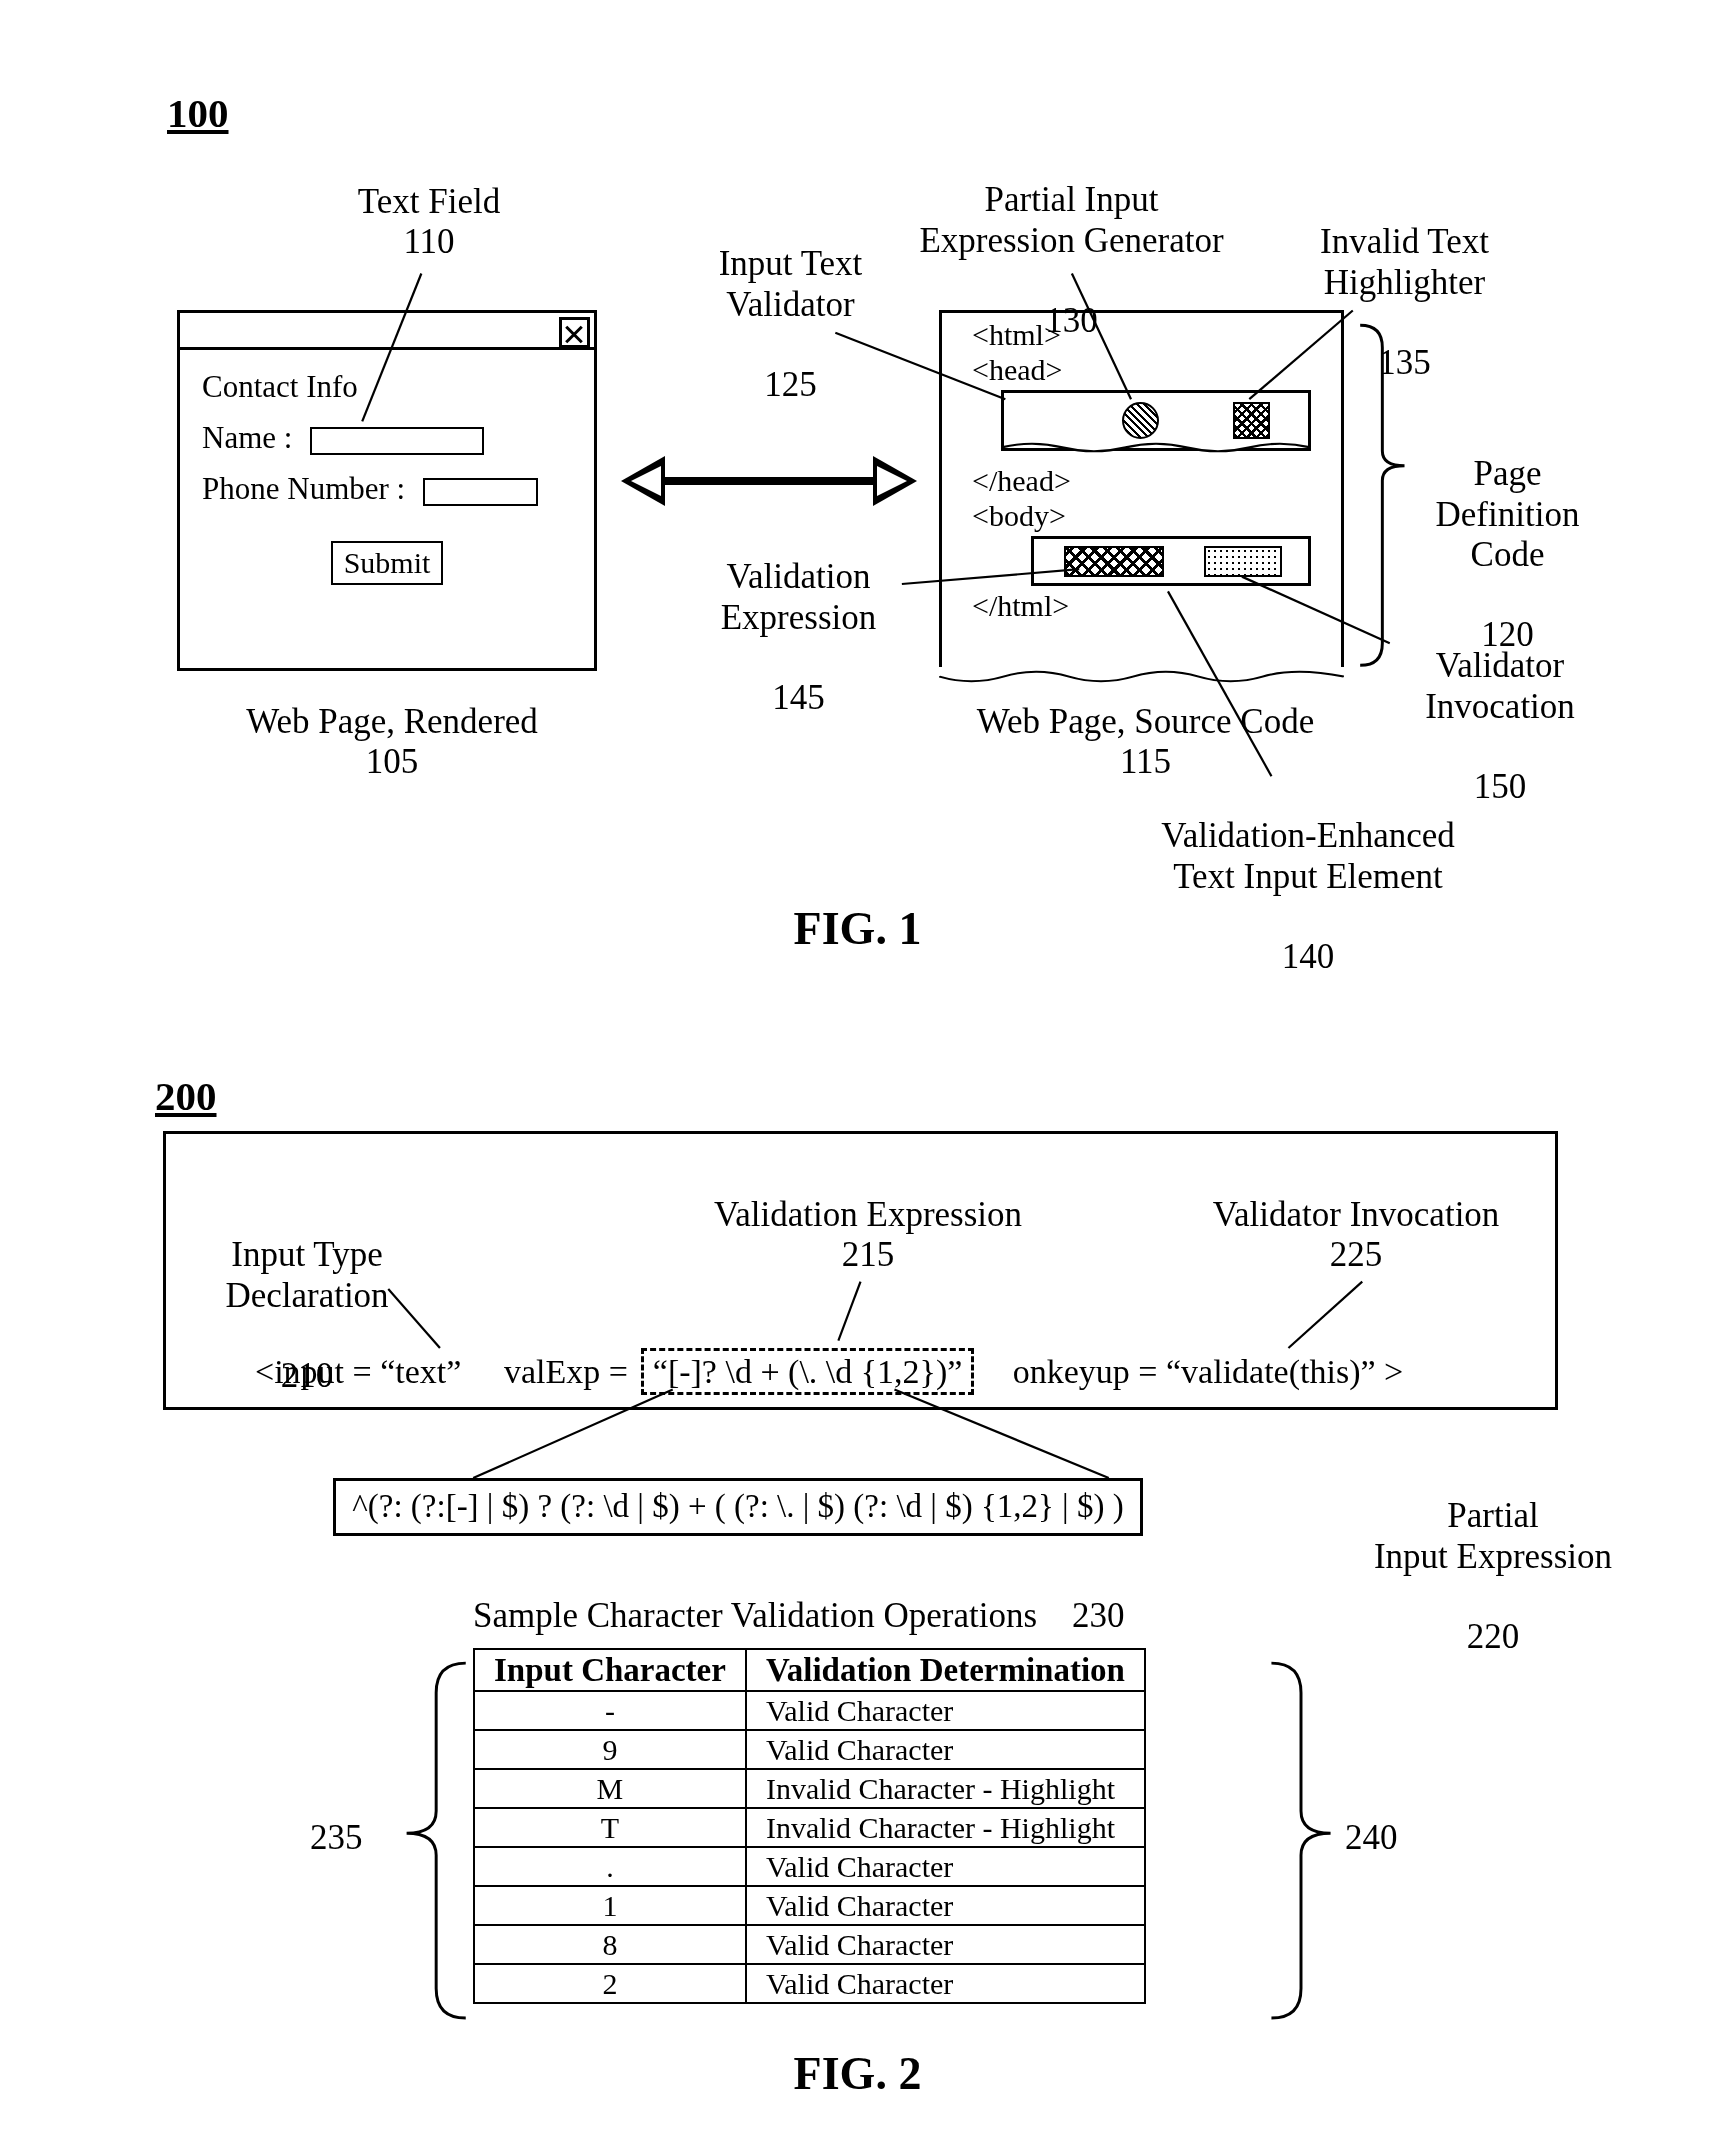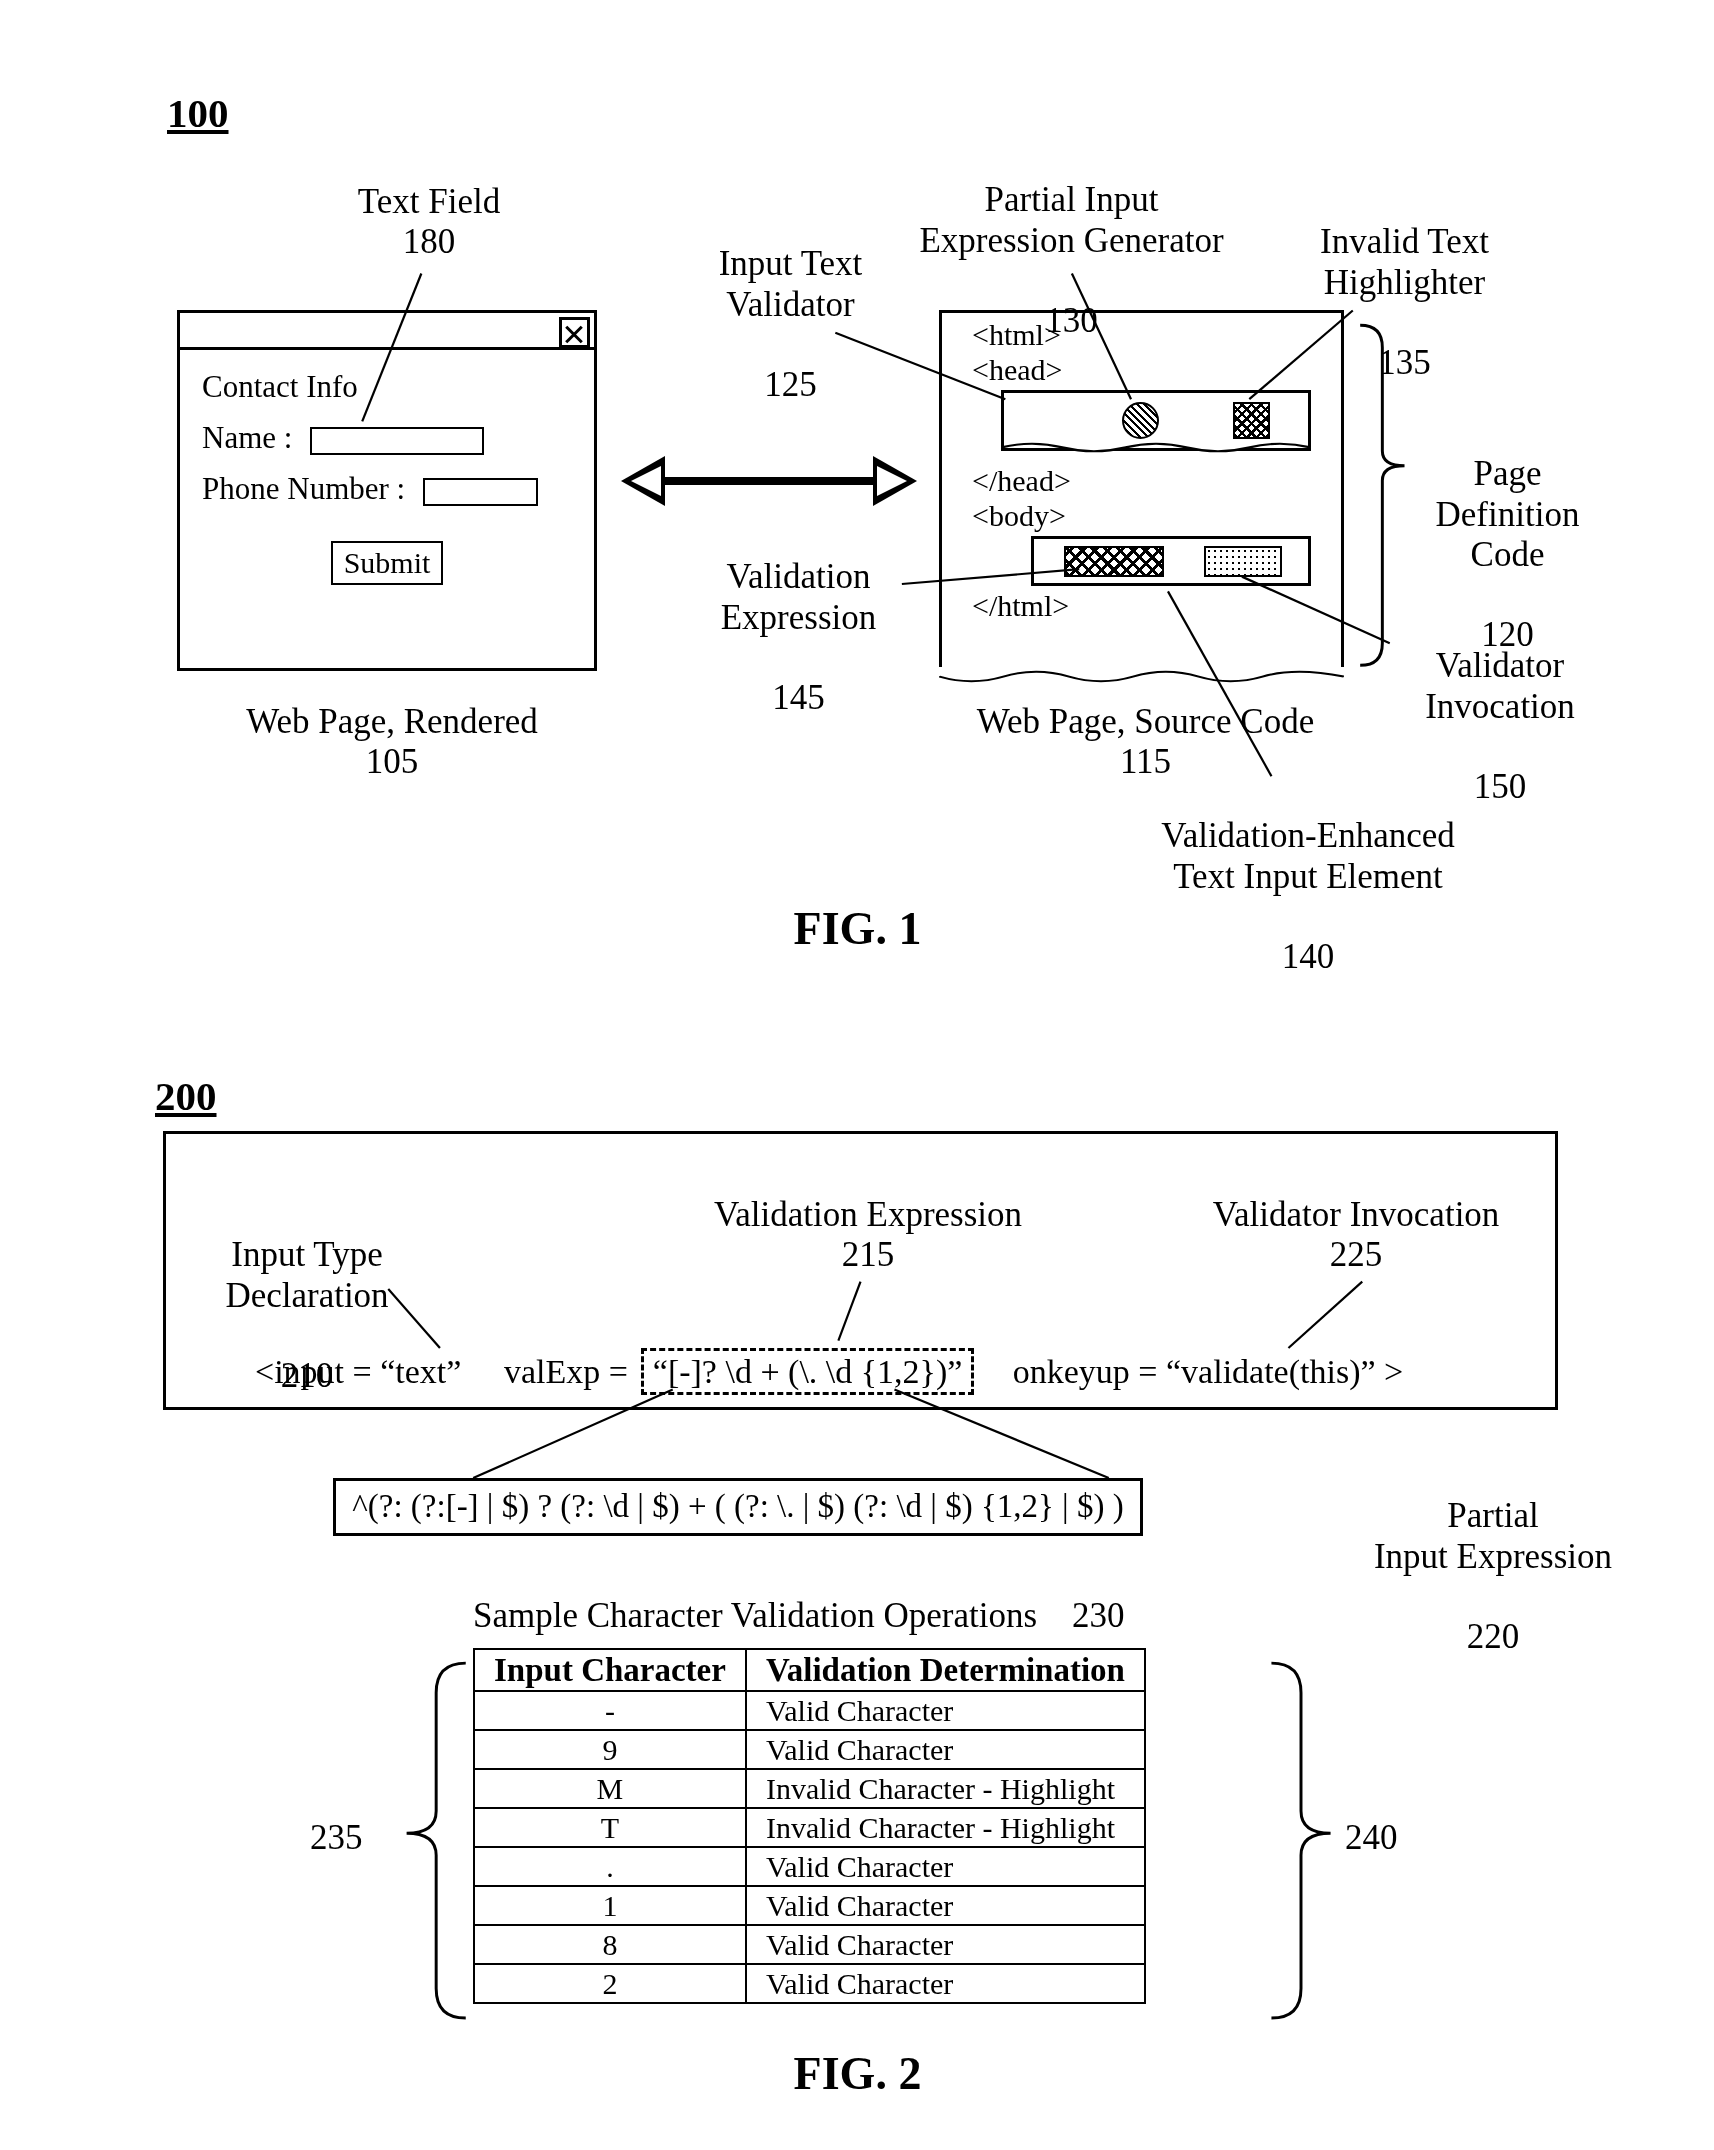--- a/index.html
+++ b/index.html
@@ -58,21 +58,21 @@
 </style>
 </head>
 <body>
 
 <div class="page">
 
   <div class="abs ref u" style="left:167px;top:89px;text-align:right;">100</div>
 
   <div class="abs lbl center" style="left:333px;top:182px;width:192px;">
     <span>Text Field</span><br>
-    <span>180</span>
+    <span>110</span>
   </div>
 
   <div class="abs lbl center" style="left:687px;top:204px;width:207px;white-space:pre-line;">
     <span>Input Text
 Validator</span><br>
     <span>125</span>
   </div>
 
   <div class="abs lbl center" style="left:894px;top:140px;width:355px;white-space:pre-line;">
     <span>Partial Input

